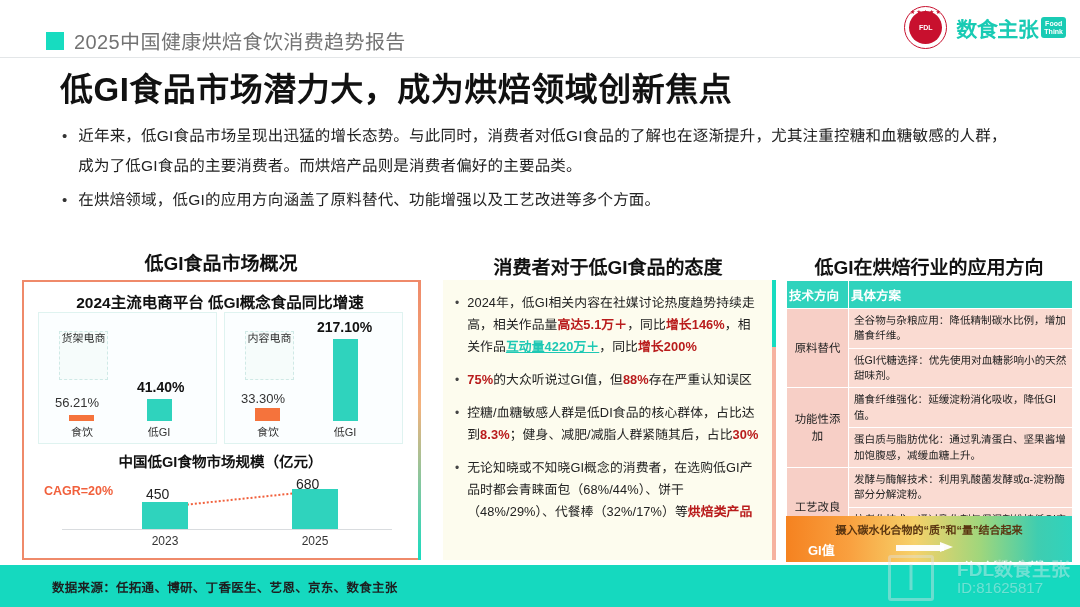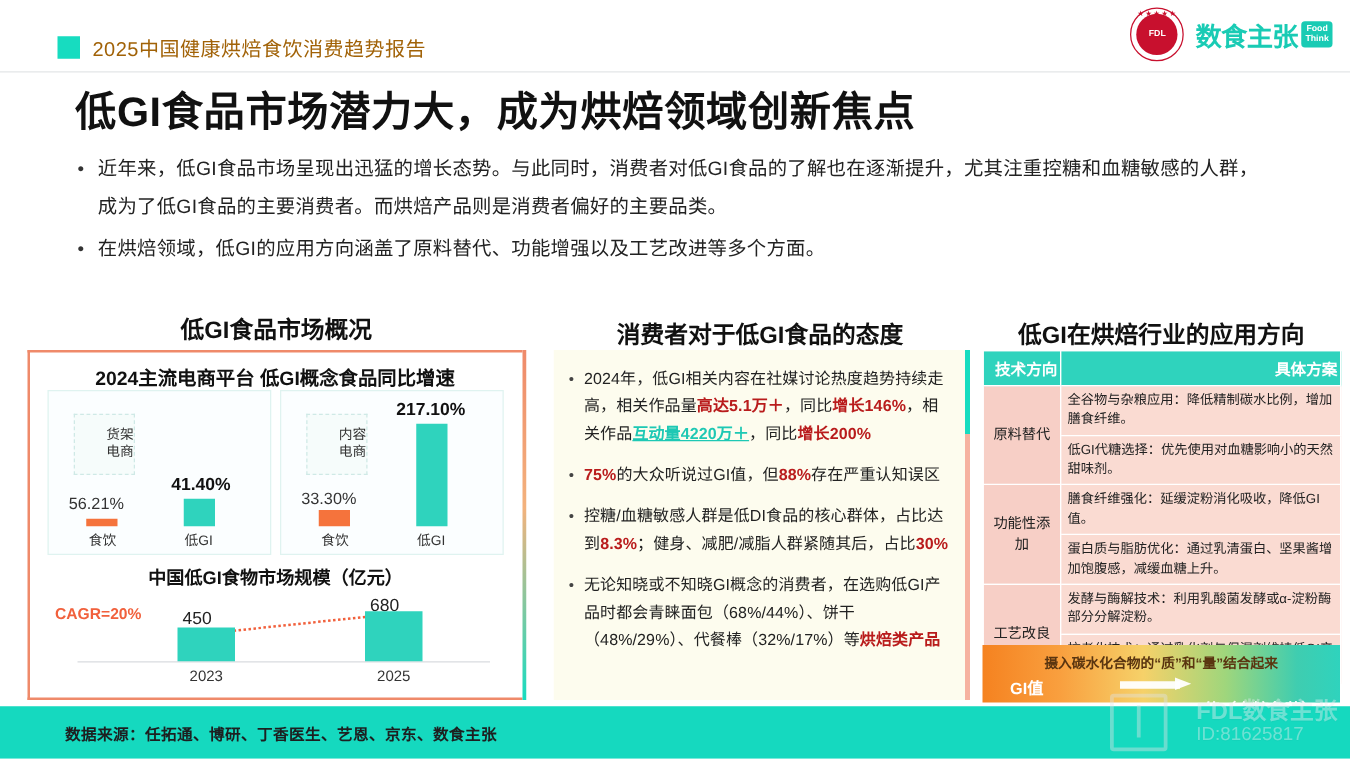--- a/index.html
+++ b/index.html
@@ -10,21 +10,21 @@
     font-family:"Liberation Sans","DejaVu Sans",sans-serif;
     color:#1b1b1b;
     position:relative;
   }
   .slide{position:relative;width:1080px;height:607px;}
 
   
   .topbar{position:absolute;left:0;top:0;width:1080px;height:58px;}
   .kicker{position:absolute;left:46px;top:26px;display:flex;align-items:center;gap:10px;}
   .kicker-sq{width:18px;height:18px;background:#17dcc0;display:block;}
-  .kicker-tx{font-size:16px;color:#a16207;letter-spacing:.4px;white-space:nowrap;}
+  .kicker-tx{font-size:20px;color:#737373;letter-spacing:.4px;white-space:nowrap;}
   .hr-top{position:absolute;left:0;top:57px;width:1080px;height:1px;background:#e3e6e8;}
 
   .logo-wrap{position:absolute;right:14px;top:6px;display:flex;align-items:center;gap:9px;}
   .emblem{width:43px;height:43px;border-radius:50%;position:relative;}
   .emblem .ring{position:absolute;inset:0;border-radius:50%;border:1.6px solid #c8102e;}
   .emblem .disc{position:absolute;inset:5px;border-radius:50%;background:#c8102e;}
   .emblem .stars{position:absolute;top:2px;left:0;right:0;text-align:center;font-size:6px;color:#c8102e;letter-spacing:1px;}
   .emblem .mark{position:absolute;inset:5px;border-radius:50%;display:flex;align-items:center;justify-content:center;
       color:#fff;font-size:7px;font-weight:bold;line-height:1;text-align:center;}
   .brandlogo{display:flex;align-items:center;gap:3px;}
@@ -51,21 +51,21 @@
   .card-l{position:absolute;left:22px;top:280px;width:396px;height:280px;
       border:2px solid #ef8a6a;border-right:none;background:#fff;box-sizing:border-box;}
   .card-l-edge{position:absolute;left:418px;top:280px;width:3px;height:280px;
       background:linear-gradient(180deg,#ef8a6a 0%,#f3b27d 45%,#17dcc0 100%);}
   .chart-title{position:absolute;left:22px;top:290px;width:396px;text-align:center;
       font-size:15.5px;font-weight:bold;color:#111;}
   .panelbox{position:absolute;top:312px;height:132px;border:1px solid #dff3f0;background:#fbfeff;box-sizing:border-box;}
   .panelbox.a{left:38px;width:179px;}
   .panelbox.b{left:224px;width:179px;}
   .tagbox{position:absolute;width:47px;height:47px;border:1px dashed #cfe9e6;background:#f6fcfb;
-      display:flex;flex-direction:column;align-items:flex-end;justify-content:center;
+      display:flex;align-items:flex-start;justify-content:center;
       font-size:11px;color:#333;line-height:1.25;}
   .bar{position:absolute;bottom:22px;}
   .barlabel{position:absolute;font-weight:bold;white-space:nowrap;text-align:right;}
   .axlabel{position:absolute;bottom:4px;font-size:11px;color:#333;text-align:center;width:54px;}
 
   
   .ms-title{position:absolute;left:38px;top:450px;width:365px;text-align:center;font-size:14.5px;font-weight:bold;color:#111;}
   .ms-area{position:absolute;left:38px;top:470px;width:365px;height:80px;}
   .cagr{position:absolute;left:6px;top:14px;font-size:12.5px;font-weight:bold;color:#f1603c;white-space:nowrap;}
   .ms-axis{position:absolute;left:24px;bottom:20px;width:330px;height:1px;background:#d9dcdf;}
@@ -81,21 +81,21 @@
   .m-list{position:absolute;left:455px;top:292px;width:306px;}
   .m-row{display:flex;gap:8px;align-items:flex-start;margin-bottom:11px;}
   .m-dot{font-size:12px;line-height:22px;color:#444;flex:0 0 auto;}
   .m-tx{font-size:12.8px;line-height:22px;color:#222;letter-spacing:.1px;}
   .hl{color:#b91c1c;font-weight:bold;}
   .hlu{color:#1ec8b4;font-weight:bold;text-decoration:underline;}
 
   
   .tbl{position:absolute;left:786px;top:280px;width:286px;border-collapse:collapse;table-layout:fixed;}
   .tbl th{background:#2fd3bd;color:#fff;font-size:12.5px;font-weight:bold;padding:4px 2px;
-      border:1px solid #ffffff;text-align:right;}
+      border:1px solid #ffffff;text-align:left;}
   .tbl td{background:#fadbd2;color:#222;font-size:10.6px;line-height:1.45;
       border:1px solid #ffffff;padding:4px 5px;vertical-align:middle;}
   .tbl td.cat{background:#f7cfc6;text-align:center;font-size:11.4px;}
   .tbl col.c1{width:62px;} .tbl col.c2{width:224px;}
 
   .gbar{position:absolute;left:786px;top:516px;width:286px;height:46px;
       background:linear-gradient(90deg,#f58220 0%,#f9a03f 22%,#f6d169 45%,#9fd67c 68%,#3fcdb0 88%,#2fd3bd 100%);}
   .gbar-t1{position:absolute;left:0;right:0;top:5px;text-align:center;font-size:11px;font-weight:bold;color:#5a3510;}
   .gbar-t2{position:absolute;left:22px;top:24px;font-size:13px;font-weight:bold;color:#fff;}
   .gbar-t3{position:absolute;right:18px;top:41px;font-size:13px;font-weight:bold;color:#fff;opacity:.9;}

